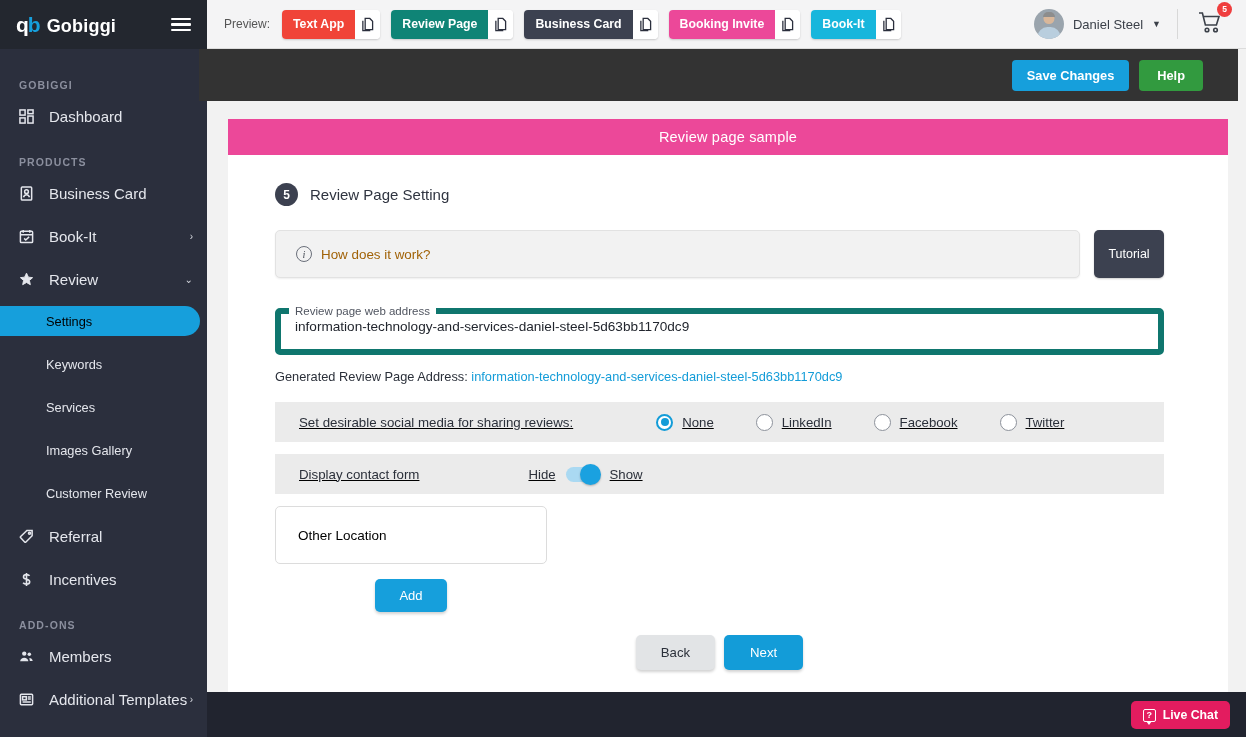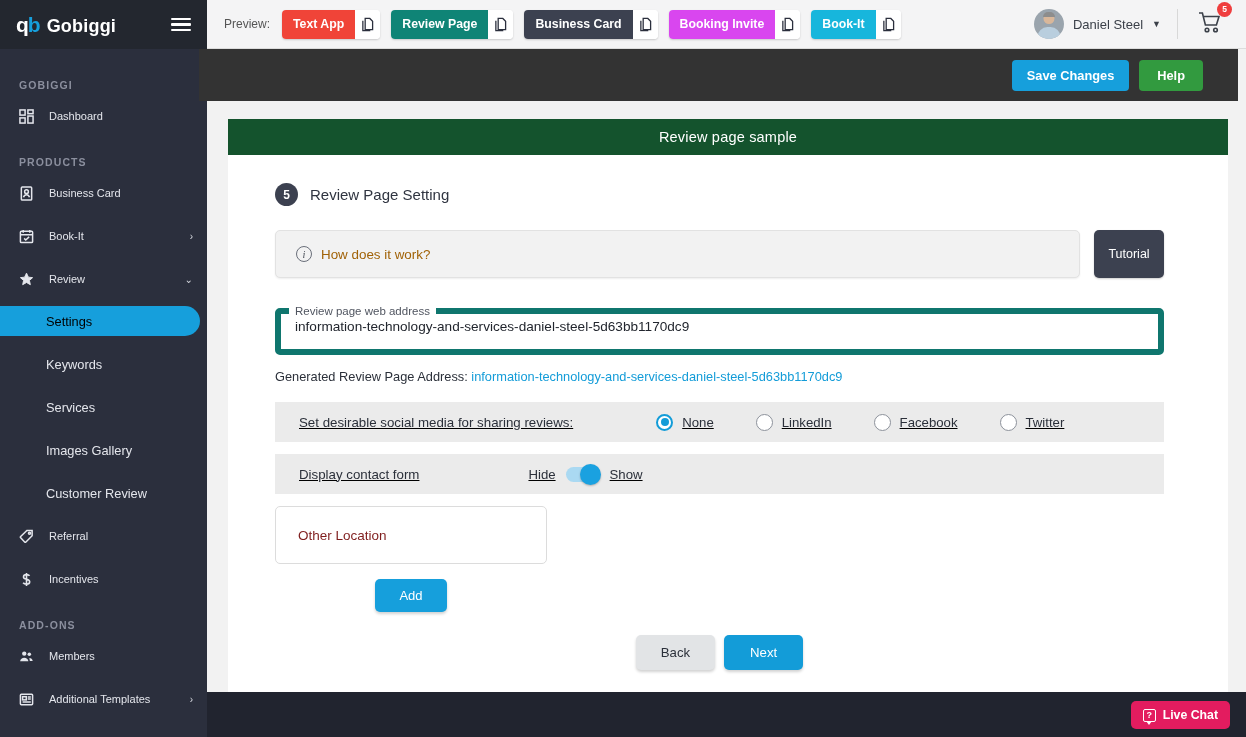--- a/index.html
+++ b/index.html
@@ -37,21 +37,21 @@
   .nav-item {
     display: flex; align-items: center; height: 30px;
     padding: 0 14px 0 19px; color: #e4e6ec;
     font-size: 12.8px; cursor: pointer; position: relative;
     margin-bottom: 12px;
   }
   .nav-item .ic {
     width: 20px; display: inline-flex; align-items: center; justify-content: flex-start;
     margin-right: 10px; color: #e4e6ec;
   }
-  .nav-item .lbl { font-size: 11px; }
+  .nav-item .lbl { font-size: 15px; }
   .nav-item .chev { margin-left: auto; font-size: 10px; color: #d6d8df; }
   .nav-item.spaced { margin-bottom: 13px; }
   .nav-sub {
     display: flex; align-items: center; height: 30px;
     padding-left: 46px; color: #e4e6ec; font-size: 12.8px; cursor: pointer;
     margin-bottom: 13px;
   }
   .nav-sub.active {
     background: #169fdc; color: #000000;
     border-top-right-radius: 16px; border-bottom-right-radius: 16px;
@@ -118,21 +118,21 @@
   .btn-save { background: #169fdc; padding: 8px 15px; }
   .btn-help { background: #329a3f; padding: 8px 18px; }
 
   
   #page {
     position: absolute; left: 207px; top: 101px; width: 1039px; height: 591px;
     background: #f2f2f2; padding: 18px 18px 0 21px; overflow: hidden;
   }
   .card { background: #fff; width: 1000px; min-height: 573px; }
   .card-header {
-    background: #14532d; color: #fff; text-align: center;
+    background: #ec4899; color: #fff; text-align: center;
     font-size: 14.5px; padding: 10px 0; letter-spacing: .2px;
   }
   .card-body { padding: 28px 64px 0 47px; }
 
   .step-row { display: flex; align-items: center; gap: 12px; margin-bottom: 24px; }
   .step-badge {
     width: 23px; height: 23px; border-radius: 50%; background: #3c4150; color: #fff;
     display: flex; align-items: center; justify-content: center;
     font-size: 12px; font-weight: 600;
   }
@@ -201,21 +201,21 @@
   .switch .knob {
     position: absolute; right: -1px; top: -3px; width: 21px; height: 21px;
     border-radius: 50%; background: #1aa1e0; box-shadow: 0 1px 2px rgba(0,0,0,.25);
   }
 
   .loc-field {
     width: 272px; height: 58px; border: 1px solid #dcdcdc; border-radius: 5px;
     display: flex; align-items: center; padding: 0 22px; background: #fff;
   }
   .loc-input {
-    border: none; outline: none; width: 100%; font-size: 13.5px; color: #7f1d1d;
+    border: none; outline: none; width: 100%; font-size: 13.5px; color: #000000;
     font-family: "Liberation Sans", sans-serif; background: transparent;
   }
   .add-wrap { width: 272px; display: flex; justify-content: center; margin-top: 15px; }
   .btn-add {
     background: #169fdc; color: #fff; border: none; border-radius: 5px;
     padding: 9px 24px; font-size: 13px; cursor: pointer;
     font-family: "Liberation Sans", sans-serif;
     box-shadow: 0 2px 3px rgba(0,0,0,.18);
   }
   .nav-btns { display: flex; justify-content: center; gap: 9px; margin-top: 23px; }
@@ -412,21 +412,21 @@
     <div class="pv-group">
       <div class="pv-btn" style="background:#3c4150">Business Card</div>
       <div class="pv-doc">
         <svg viewBox="0 0 14 16">
             <path d="M4.5 1.5h5l3 3v9h-8z"></path>
             <path d="M2 4v10.5h8"></path>
           </svg>
       </div>
     </div>
     <div class="pv-group">
-      <div class="pv-btn" style="background:#d946ef">Booking Invite</div>
+      <div class="pv-btn" style="background:#ec4899">Booking Invite</div>
       <div class="pv-doc">
         <svg viewBox="0 0 14 16">
             <path d="M4.5 1.5h5l3 3v9h-8z"></path>
             <path d="M2 4v10.5h8"></path>
           </svg>
       </div>
     </div>
     <div class="pv-group">
       <div class="pv-btn" style="background:#17b6dc">Book-It</div>
       <div class="pv-doc">

